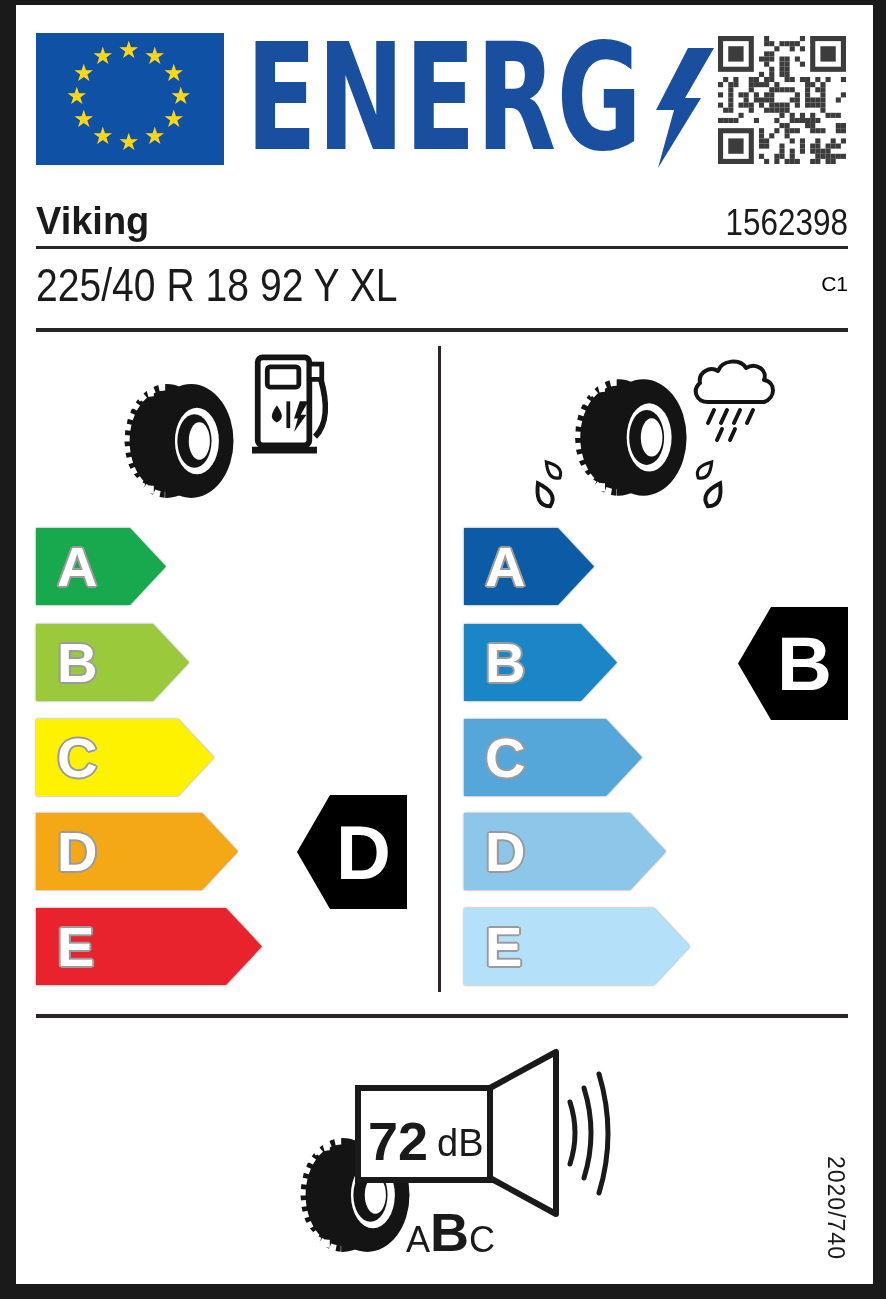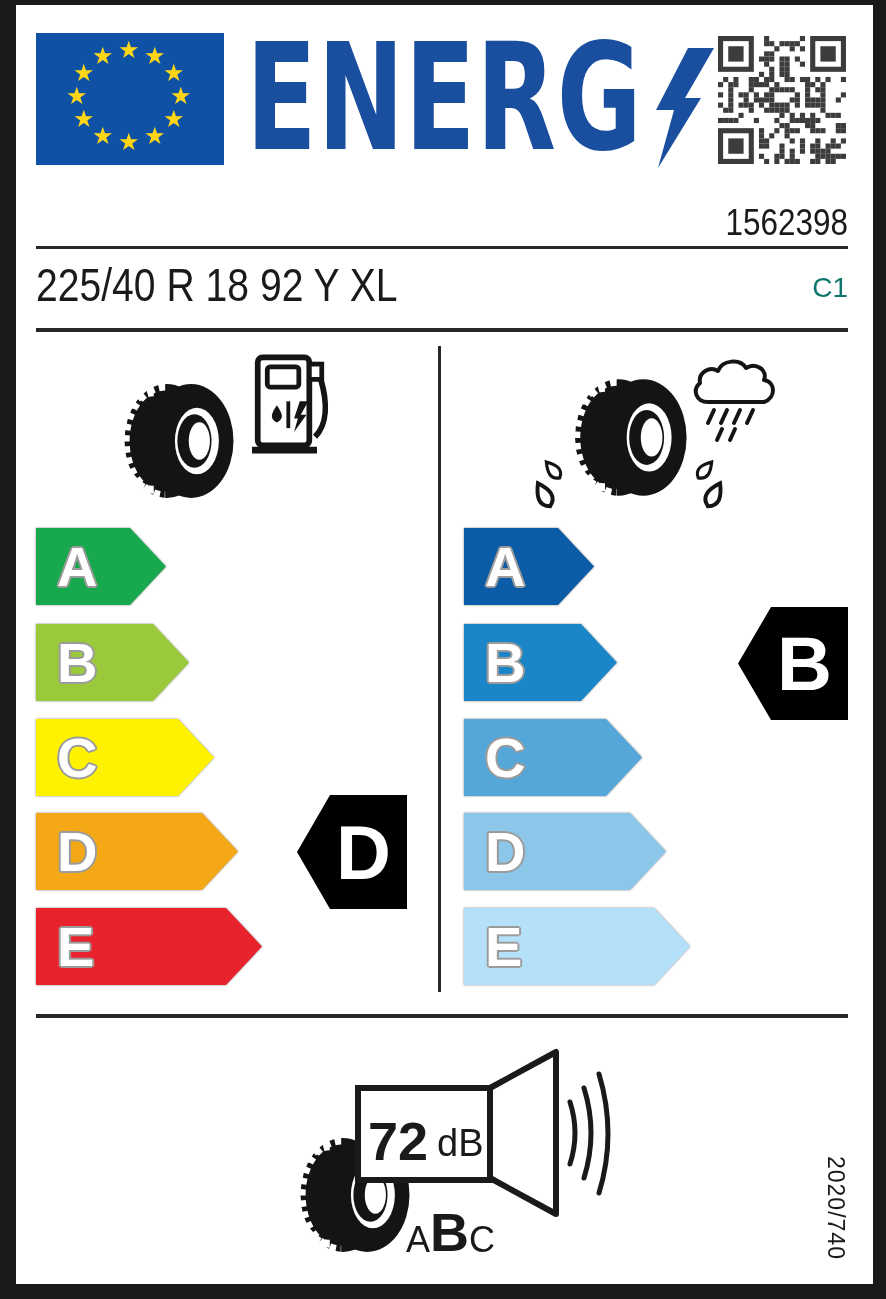--- a/index.html
+++ b/index.html
@@ -15,21 +15,21 @@
          letter-spacing:1px;transform:scaleX(.70);transform-origin:left center;white-space:nowrap;}
   .qr{left:718px;top:36px;width:128px;height:128px;}
   
   .brand{left:36px;top:200px;font-size:38px;font-weight:bold;color:#1a1a1a;}
   .artid{right:38px;top:202px;font-size:37px;color:#1a1a1a;transform:scaleX(.85);transform-origin:right center;}
   .rule{left:36px;width:812px;background:#2a2627;}
   .rule1{top:246px;height:3px;}
   .rule2{top:328px;height:4px;}
   .rule3{top:1014px;height:4px;}
   .size{left:36px;top:258px;font-size:46px;color:#1a1a1a;transform:scaleX(.85);transform-origin:left center;white-space:nowrap;}
-  .vclass{right:38px;top:272px;font-size:28px;color:#0f766e;}
+  .vclass{right:38px;top:272px;font-size:21px;color:#000000;}
   .vdivider{left:438px;top:346px;width:3px;height:646px;background:#2a2627;}
   
   .arrow-wrap{position:absolute;height:77px;filter:drop-shadow(0 0 1px #8b8b8b);}
   .arrow{width:100%;height:100%;box-sizing:border-box;display:flex;align-items:center;padding-left:21px;
          clip-path:polygon(0 0, calc(100% - 36px) 0, 100% 50%, calc(100% - 36px) 100%, 0 100%);}
   .arrow span{font-size:56px;font-weight:bold;color:#fff;line-height:1;
       text-shadow:2px 0 0 #9b9b9b,-2px 0 0 #9b9b9b,0 2px 0 #9b9b9b,0 -2px 0 #9b9b9b,
                   1.4px 1.4px 0 #9b9b9b,-1.4px -1.4px 0 #9b9b9b,1.4px -1.4px 0 #9b9b9b,-1.4px 1.4px 0 #9b9b9b;}
   .colL{left:36px;} .colR{left:464px;}
   .r1{top:528px;} .r2{top:624px;} .r3{top:719px;} .r4{top:813px;} .r5{top:908px;}
@@ -274,20 +274,21 @@
       <rect x="1" y="1" width="5" height="5" fill="#fff"></rect>
       <rect x="2" y="2" width="3" height="3" fill="#3c3c3c"></rect>
       <rect x="18" y="0" width="7" height="7" fill="#3c3c3c"></rect>
       <rect x="19" y="1" width="5" height="5" fill="#fff"></rect>
       <rect x="20" y="2" width="3" height="3" fill="#3c3c3c"></rect>
       <rect x="0" y="18" width="7" height="7" fill="#3c3c3c"></rect>
       <rect x="1" y="19" width="5" height="5" fill="#fff"></rect>
       <rect x="2" y="20" width="3" height="3" fill="#3c3c3c"></rect>
     </svg>
 
+  <div class="abs brand">Viking</div>
   <div class="abs artid">1562398</div>
   <div class="abs rule rule1"></div>
   <div class="abs size">225/40 R 18 92 Y XL</div>
   <div class="abs vclass">C1</div>
   <div class="abs rule rule2"></div>
   <div class="abs vdivider"></div>
 
   <svg width="0" height="0" style="position:absolute">
     <symbol id="tire" viewBox="0 0 150 150">
       <ellipse cx="60" cy="75" rx="52" ry="70" fill="#141414"></ellipse>

